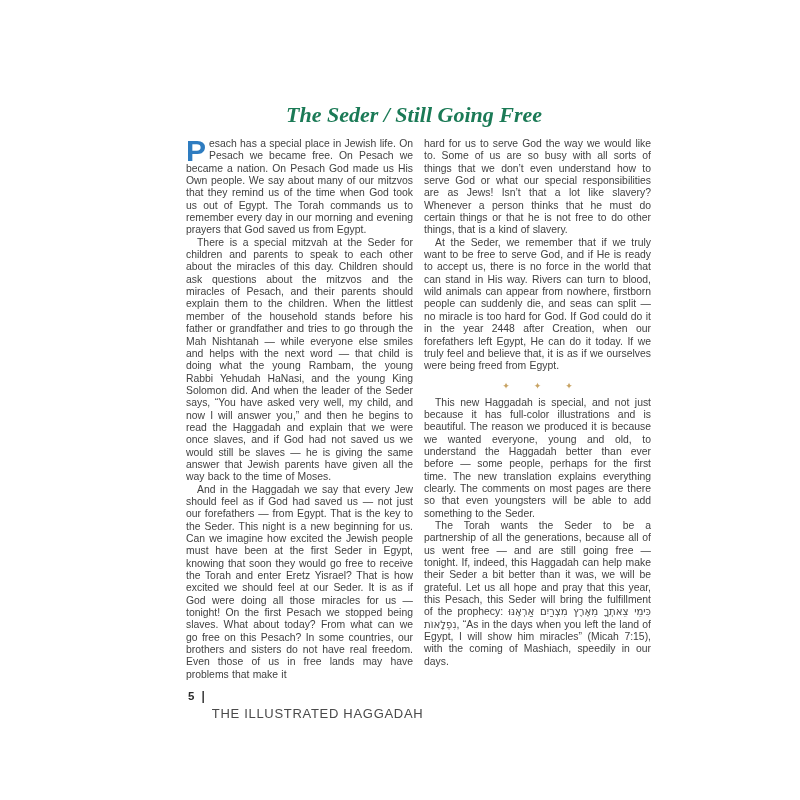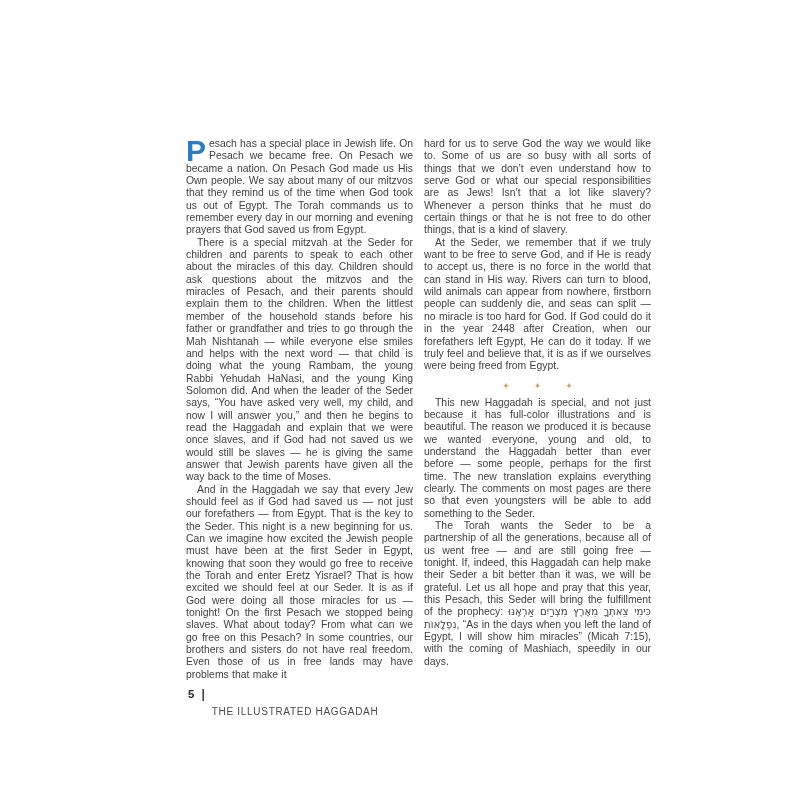--- a/index.html
+++ b/index.html
@@ -86,31 +86,32 @@
     font-weight: bold;
     font-size: 11.5px;
     color: #2B2B2B;
   }
   .sep {
     font-size: 12px;
     font-weight: bold;
     color: #3A3A3A;
   }
   .booktitle {
-    font-size: 10px;
+    font-size: 13px;
     letter-spacing: 0.7px;
     color: #4A4A4A;
     margin-top: 35px;
   }
 </style>
 </head>
 <body>
 
 <div class="page">
 
+  <h1 class="title">The Seder / Still Going Free</h1>
 
   <div class="columns">
 
     <div class="col">
       <p class="para"><span class="dropcap">P</span><span>esach has a special place in Jewish life. On Pesach we became free. On Pesach we became a nation. On Pesach God made us His Own people. We say about many of our mitzvos that they remind us of the time when God took us out of Egypt. The Torah commands us to remember every day in our morning and evening prayers that God saved us from Egypt.</span></p>
       <p class="para indent">There is a special mitzvah at the Seder for children and parents to speak to each other about the miracles of this day. Children should ask questions about the mitzvos and the miracles of Pesach, and their parents should explain them to the children. When the littlest member of the household stands before his father or grandfather and tries to go through the Mah Nishtanah — while everyone else smiles and helps with the next word — that child is doing what the young Rambam, the young Rabbi Yehudah HaNasi, and the young King Solomon did. And when the leader of the Seder says, “You have asked very well, my child, and now I will answer you,” and then he begins to read the Haggadah and explain that we were once slaves, and if God had not saved us we would still be slaves — he is giving the same answer that Jewish parents have given all the way back to the time of Moses.</p>
       <p class="para indent">And in the Haggadah we say that every Jew should feel as if God had saved us — not just our forefathers — from Egypt. That is the key to the Seder. This night is a new beginning for us. Can we imagine how excited the Jewish people must have been at the first Seder in Egypt, knowing that soon they would go free to receive the Torah and enter Eretz Yisrael? That is how excited we should feel at our Seder. It is as if God were doing all those miracles for us — tonight! On the first Pesach we stopped being slaves. What about today? From what can we go free on this Pesach? In some countries, our brothers and sisters do not have real freedom. Even those of us in free lands may have problems that make it</p>
     </div>
 
     <div class="col">

